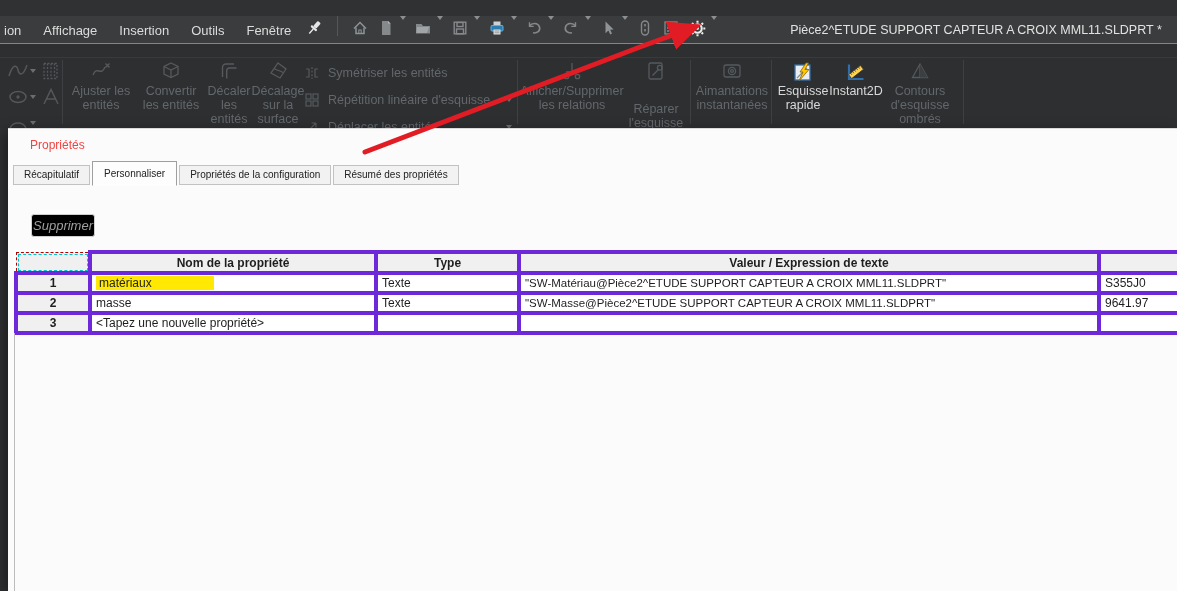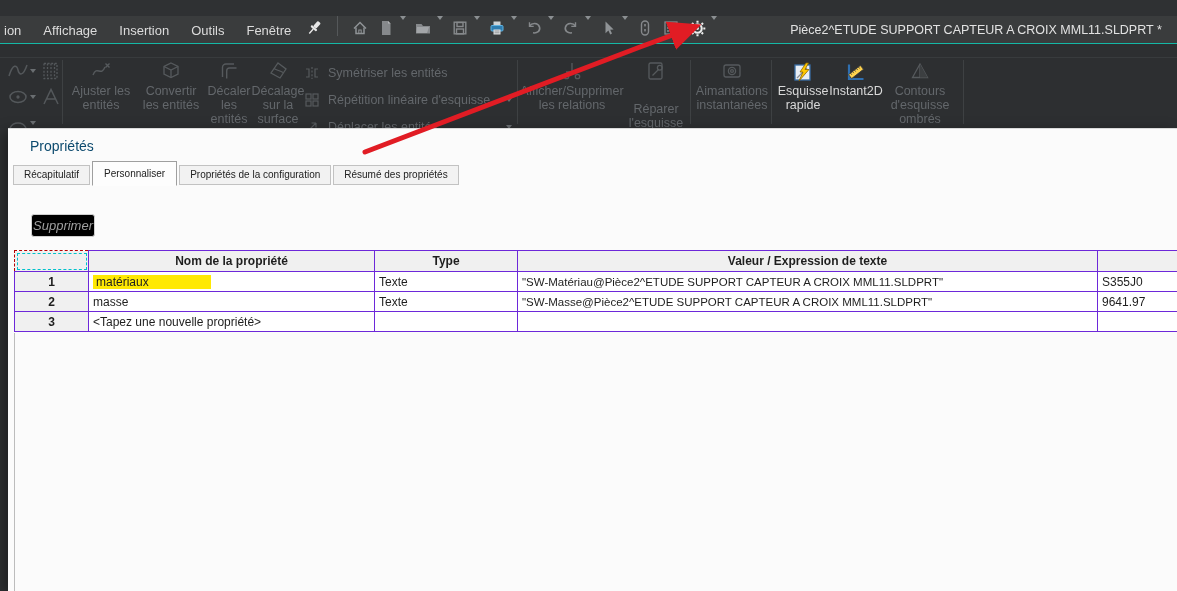--- a/index.html
+++ b/index.html
@@ -25,28 +25,28 @@
   .lefticon { position:absolute; display:flex; align-items:center; }
   .stack { position:absolute; left:304px; top:30px; width:212px; height:72px; }
   .stack-row { position:absolute; left:0; right:0; height:22px; display:flex; align-items:center; gap:8px; color:#63676b; font-size:12.5px; white-space:nowrap; cursor:default; }
   .stack-row .caret { position:absolute; right:0; border-top-color:#6a6e71; }
 
   
   .arrow-overlay { position:absolute; top:0; left:0; width:1177px; height:591px; pointer-events:none; z-index:60; }
 
   
   .dialog { position:absolute; left:8px; top:128px; width:1169px; height:463px; background:#fbfbfb; border-top:1px solid #dadada; box-shadow:-5px 3px 12px rgba(0,0,0,0.35); color:#1e1e1e; overflow:hidden; z-index:10; }
-  .dialog-title { position:absolute; left:22px; top:9px; font-size:14px; color:#0c4a6e; }
+  .dialog-title { position:absolute; left:22px; top:9px; font-size:12px; color:#ef4444; }
   .tabs { position:absolute; left:5px; top:32px; display:flex; align-items:flex-end; }
   .tab { background:#f2f2f2; border:1px solid #c2c2c2; padding:3px 10px 4px; font-size:10px; margin-right:2px; color:#222; white-space:nowrap; cursor:default; }
   .tab.active { background:#fdfdfd; border-color:#9f9f9f; border-bottom-color:#fdfdfd; padding:6px 11px 6px; position:relative; z-index:2; margin-bottom:-1px; }
   .btn-delete { position:absolute; left:23px; top:85px; width:64px; height:23px; border:1px solid #cfcfcf; border-radius:3px; background:#000000; color:#9f9f9f; font-size:13px; display:flex; align-items:center; justify-content:center; cursor:default;font-style:italic; }
 
   .prop-table { position:absolute; left:6px; top:121px; width:1170px; border-collapse:collapse; table-layout:fixed; font-size:12px; background:#ffffff; }
-  .prop-table th, .prop-table td { border:1px solid #6d28d9; height:20px; padding:0 4px; overflow:hidden; white-space:nowrap; font-weight:normal; }
+  .prop-table th, .prop-table td { border:4px solid #6d28d9; height:20px; padding:0 4px; overflow:hidden; white-space:nowrap; font-weight:normal; }
   .prop-table th { background:#f0f0f0; font-weight:bold; text-align:center; height:21px; }
   .prop-table td.num { background:#f0f0f0; font-weight:bold; text-align:center; }
   .prop-table td.val { font-size:11.5px; }
   .prop-table td.evald { font-size:12px; }
   th.marquee { border:1px dashed #b40000; outline:1.5px dashed #00c2cb; outline-offset:-3px; }
   td.red-dot-left { border-left:1px dotted #b40000; }
   .hl { background:#ffe903; display:inline-block; min-width:118px; padding-left:3px; margin-left:-3
 px; }
   .name-cell { padding-left:3px; }
   .table-left-line { position:absolute; left:6px; top:204px; bottom:0; width:1px; background:#bcbcbc; }

